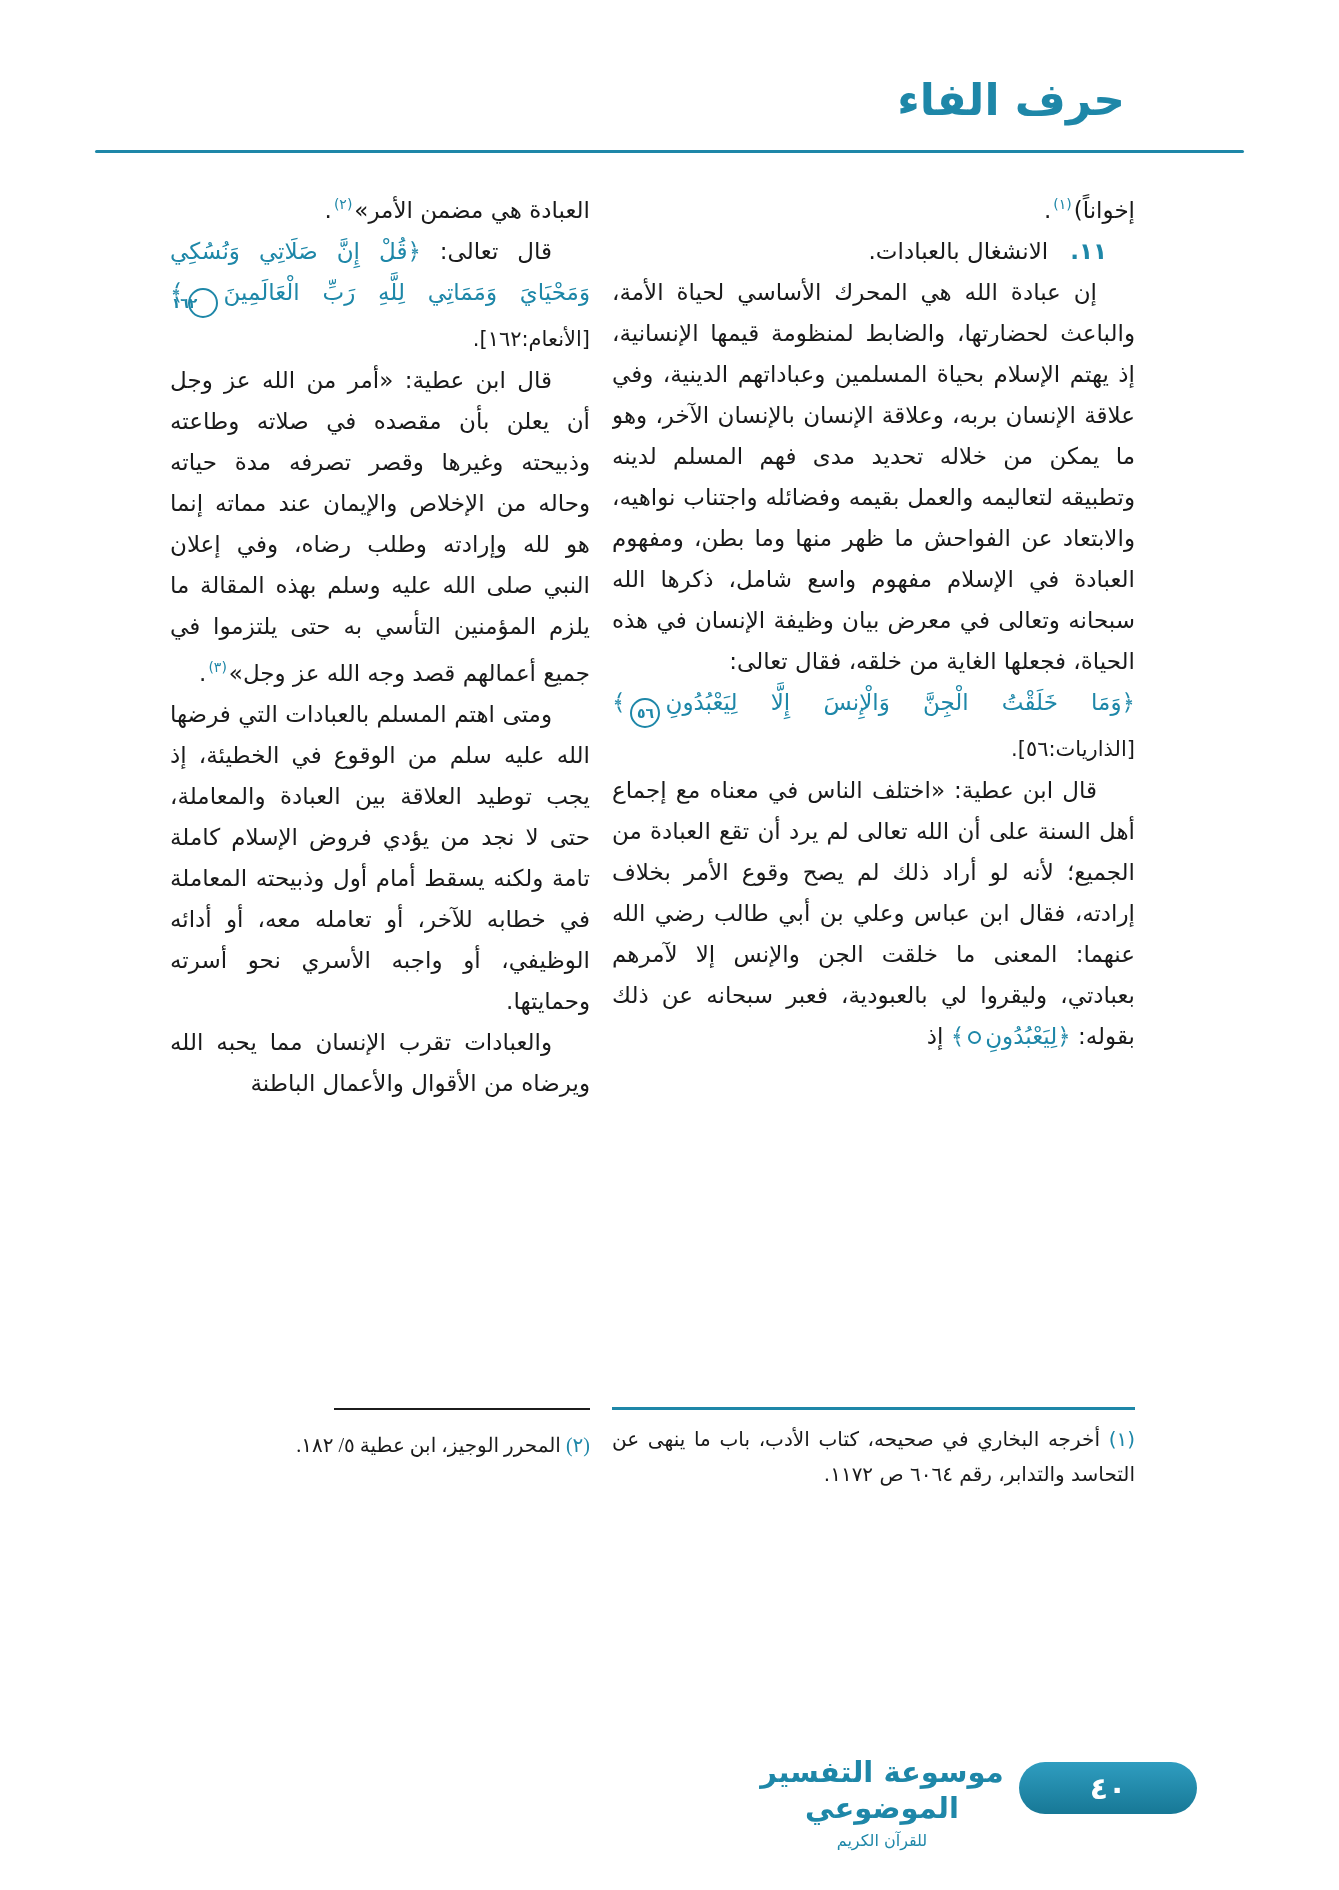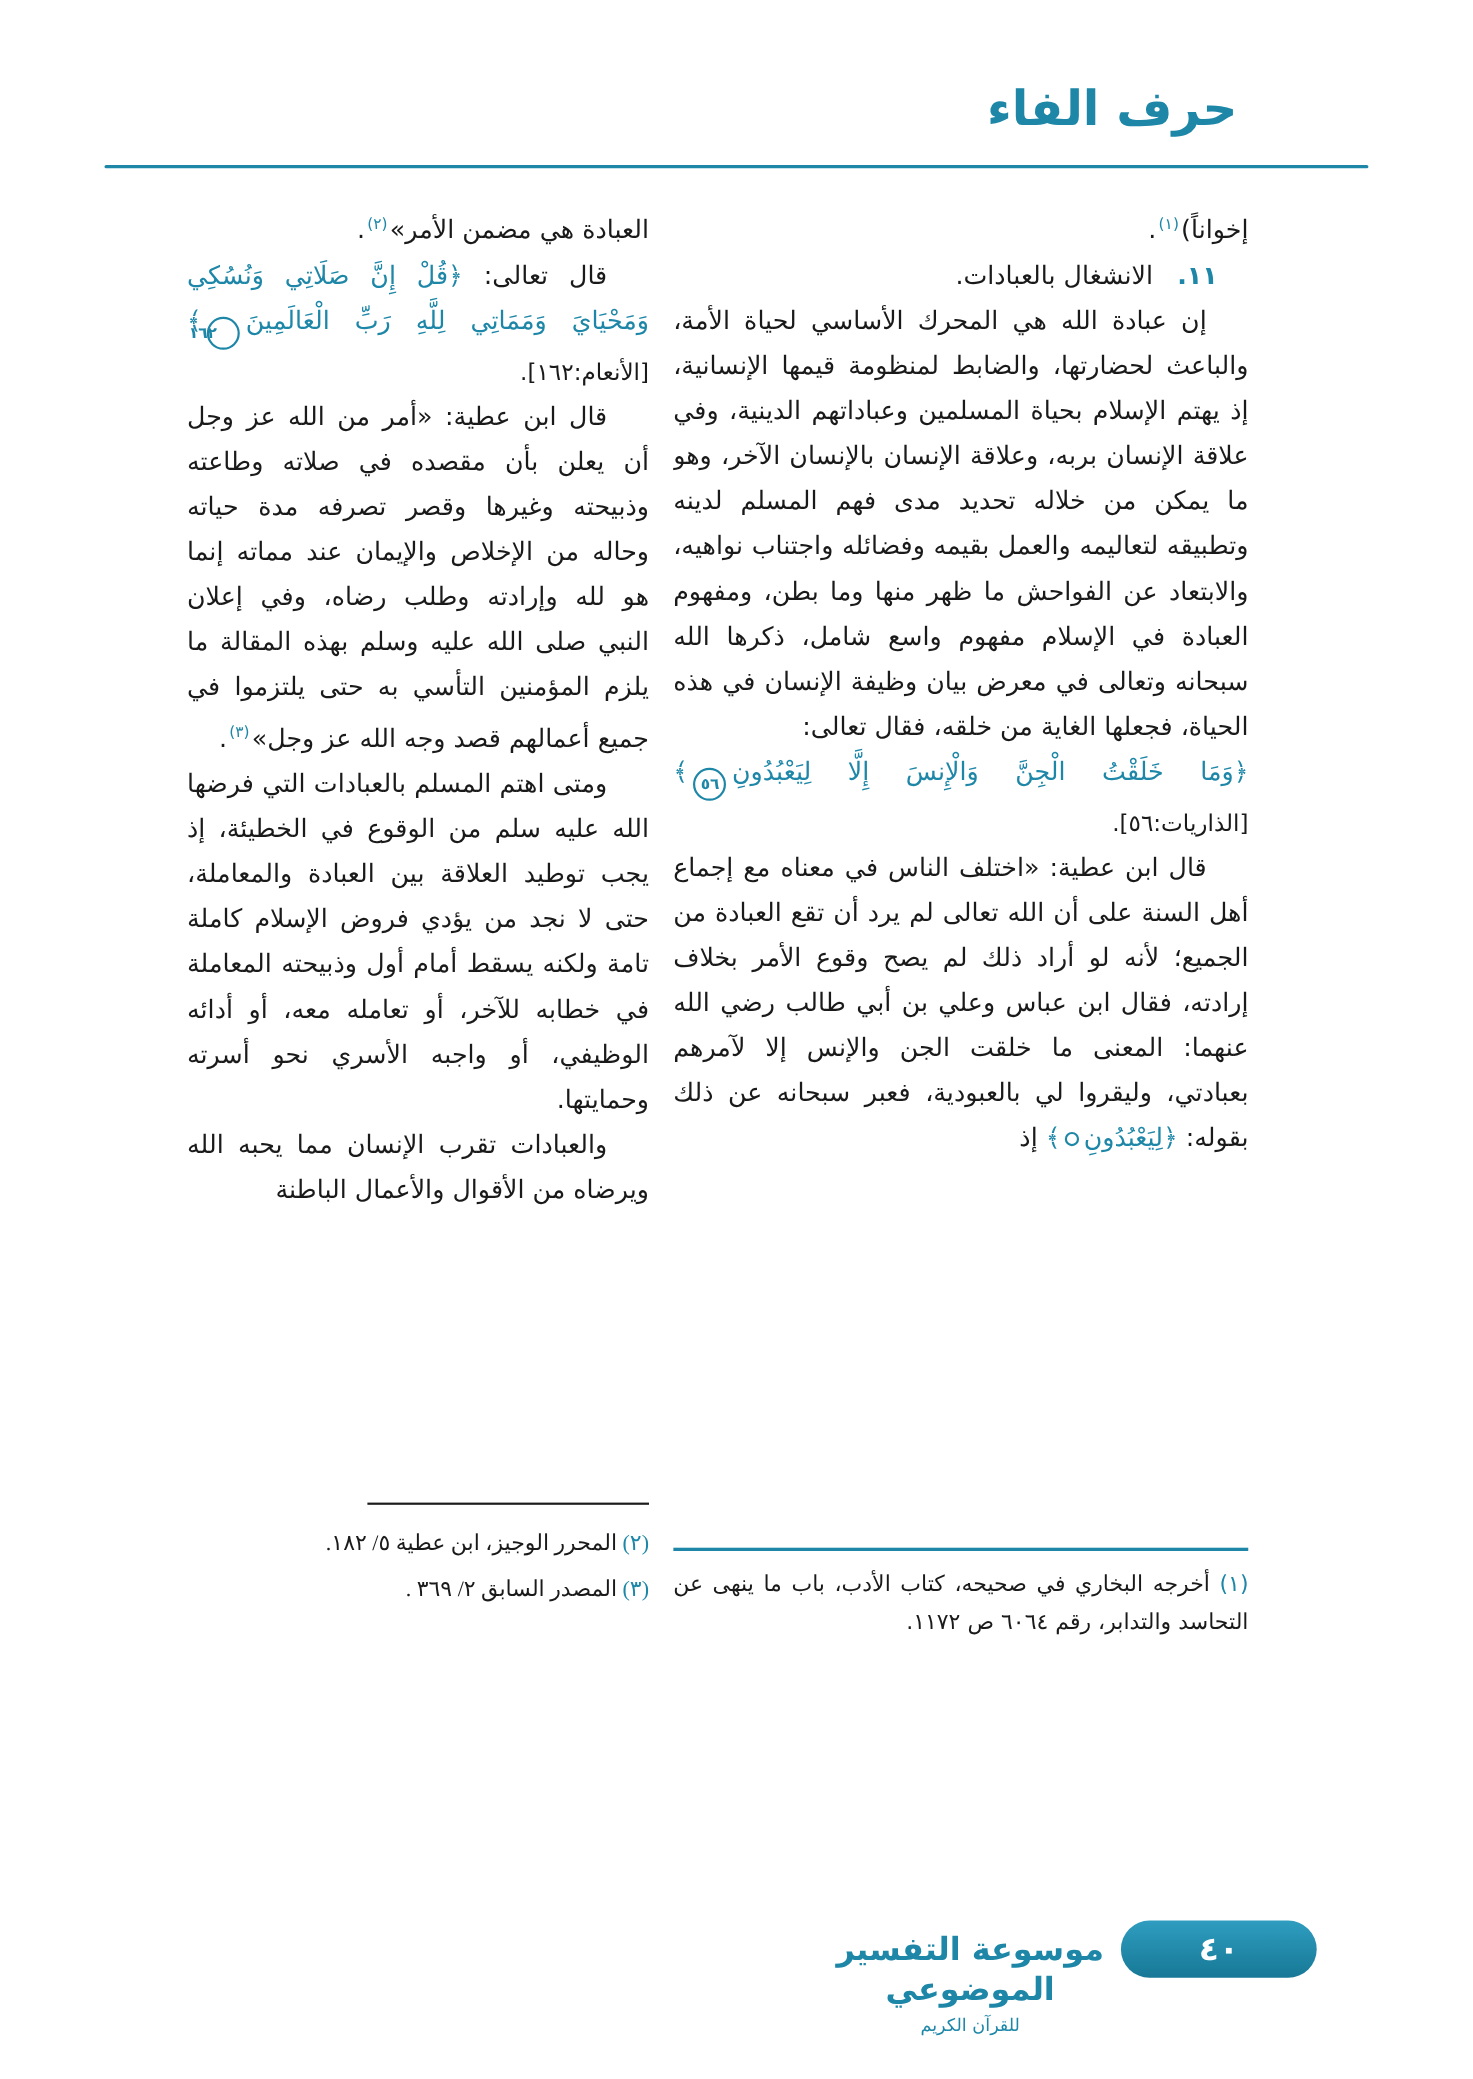--- a/index.html
+++ b/index.html
@@ -54,21 +54,21 @@
   p.footnote { font-size:20px; line-height:35px; text-align:justify; }
   .col-left p.footnote { text-align:right; line-height:42px; }
   .fn-num { color:var(--accent); }
   .footer-logo {
     position:absolute; bottom:40px; right:332px; width:250px;
     text-align:center; color:var(--accent);
   }
   .logo-line1 { font-size:29px; font-weight:bold; line-height:1.25; }
   .logo-line2 { font-size:16px; margin-top:5px; }
   .page-badge {
-    position:absolute; bottom:92px; right:142px;
+    position:absolute; bottom:76px; right:142px;
     width:178px; height:52px; border-radius:26px;
     background:linear-gradient(180deg, #2f9dc0, #177896);
     color:#ffffff; display:flex; align-items:center; justify-content:center;
     font-size:30px; font-weight:bold;
   }
 </style>
 </head>
 <body>
 
 <div class="header-title">حرف الفاء</div>
@@ -101,21 +101,20 @@
 
     <p class="body-text indent"><span>قال ابن عطية: «أمر من الله عز وجل أن يعلن بأن مقصده في صلاته وطاعته وذبيحته وغيرها وقصر تصرفه مدة حياته وحاله من الإخلاص والإيمان عند مماته إنما هو لله وإرادته وطلب رضاه، وفي إعلان النبي صلى الله عليه وسلم بهذه المقالة ما يلزم المؤمنين التأسي به حتى يلتزموا في جميع أعمالهم قصد وجه الله عز وجل»</span><span class="fn-ref">(٣)</span><span>.</span></p>
 
     <p class="body-text indent">ومتى اهتم المسلم بالعبادات التي فرضها الله عليه سلم من الوقوع في الخطيئة، إذ يجب توطيد العلاقة بين العبادة والمعاملة، حتى لا نجد من يؤدي فروض الإسلام كاملة تامة ولكنه يسقط أمام أول وذبيحته المعاملة في خطابه للآخر، أو تعامله معه، أو أدائه الوظيفي، أو واجبه الأسري نحو أسرته وحمايتها.</p>
 
     <p class="body-text indent">والعبادات تقرب الإنسان مما يحبه الله ويرضاه من الأقوال والأعمال الباطنة</p>
 
     <div class="fn-block">
       <div class="fn-sep-dark"></div>
       <p class="footnote"><span class="fn-num">(٢)</span> <span>المحرر الوجيز، ابن عطية ٥/ ١٨٢.</span></p>
-      <p class="footnote"><span class="fn-num">(٣)</span> <span>المصدر السابق ٢/ ٣٦٩ .</span></p>
     </div>
   </section>
 
 </main>
 
 <div class="footer-logo">
   <div class="logo-line1">موسوعة التفسير الموضوعي</div>
   <div class="logo-line2">للقرآن الكريم</div>
 </div>
 

